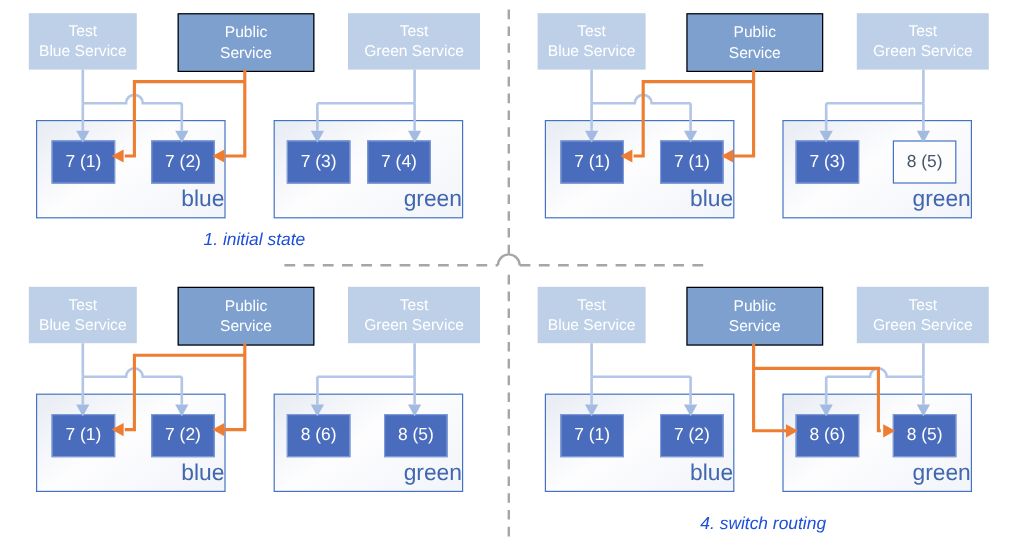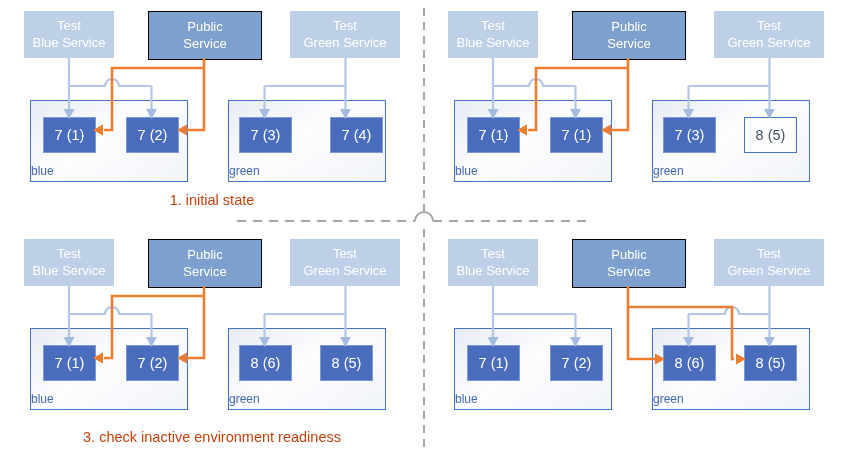--- a/index.html
+++ b/index.html
@@ -9,29 +9,29 @@
   .dividers{position:absolute;left:0;top:0;z-index:1;pointer-events:none;}
 
   .svc{position:absolute;top:11px;height:47px;z-index:2;display:flex;flex-direction:column;
        justify-content:center;text-align:center;color:#ffffff;font-size:13px;line-height:16.5px;}
   .svc-light{background:#bdd0e8;}
   .svc-dark{background:#7da0ce;border:1px solid #000000;}
 
   .env{position:absolute;top:100px;height:82px;width:158px;z-index:2;
        border:1.4px solid #4472c4;box-sizing:border-box;
        background:linear-gradient(145deg,#e7ecf3 0%,#fdfdfe 45%,#f1f4f9 100%);}
-  .env-label{position:absolute;bottom:3px;left:0;width:100%;text-align:left;
-       color:#4167b0;font-size:12px;}
+  .env-label{position:absolute;bottom:3px;left:0;width:100%;text-align:right;
+       color:#4167b0;font-size:19px;}
   .pod{position:absolute;top:16px;width:53px;height:36px;box-sizing:border-box;z-index:2;
        background:#4a6cbd;border:1px solid #7e99d8;color:#ffffff;
        text-align:center;line-height:34px;font-size:14.5px;}
   .pod--new{background:#fdfdfe;border:1.5px solid #4472c4;color:#44546a;}
 
   .caption{position:absolute;top:192px;left:0;width:424px;text-align:center;
-       color:#c2410c;font-size:14.5px;}
+       color:#1d4ed8;font-size:14.5px;font-style:italic;}
   .panel--row2 .caption{top:201px;}
 </style>
 </head>
 <body>
 
 <div class="stage">
 
   <svg class="dividers" width="848" height="456">
     <g stroke="#a6a6a6" stroke-width="2" fill="none">
       <path d="M424 8 V213" stroke-dasharray="8 6"></path>
@@ -85,21 +85,21 @@
       <div>Test</div>
       <div>Green Service</div>
     </div>
     <div class="env" style="left:30px">
       <div class="pod" style="left:12px">7 (1)</div>
       <div class="pod" style="left:95px">7 (2)</div>
       <div class="env-label">blue</div>
     </div>
     <div class="env" style="left:228px">
       <div class="pod" style="left:10px">7 (3)</div>
-      <div class="pod" style="left:101px">7 (4)</div>
+      <div class="pod" style="left:77px">7 (4)</div>
       <div class="env-label">green</div>
     </div>
     <div class="caption">1. initial state</div>
   </div>
 
   <div class="panel" style="left:424px;top:0">
     <svg class="arrows" width="424" height="228" viewBox="0 0 424 228">
       <g stroke="#b3c6e7" stroke-width="2.2" fill="none">
         <path d="M69 58 V86"></path>
           <path d="M69 86 H105 A7 7 0 0 1 119 86 H151.5"></path>
@@ -199,21 +199,20 @@
     <div class="env" style="left:30px">
       <div class="pod" style="left:12px">7 (1)</div>
       <div class="pod" style="left:95px">7 (2)</div>
       <div class="env-label">blue</div>
     </div>
     <div class="env" style="left:228px">
       <div class="pod" style="left:10px">8 (6)</div>
       <div class="pod" style="left:91px">8 (5)</div>
       <div class="env-label">green</div>
     </div>
-    <div class="caption">3. check inactive environment readiness</div>
   </div>
 
   <div class="panel panel--row2" style="left:424px;top:228px">
     <svg class="arrows" width="424" height="228" viewBox="0 0 424 228">
       <g stroke="#b3c6e7" stroke-width="2.2" fill="none">
         <path d="M69 58 V86"></path>
           <path d="M69 86 H151.5"></path>
         <path d="M69 86 V109"></path>
           <path d="M151.5 86 V109"></path>
       </g>
@@ -255,15 +254,16 @@
     <div class="env" style="left:30px">
       <div class="pod" style="left:12px">7 (1)</div>
       <div class="pod" style="left:95px">7 (2)</div>
       <div class="env-label">blue</div>
     </div>
     <div class="env" style="left:228px">
       <div class="pod" style="left:10px">8 (6)</div>
       <div class="pod" style="left:91px">8 (5)</div>
       <div class="env-label">green</div>
     </div>
+    <div class="caption">4. switch routing</div>
   </div>
 
 </div>
 
 </body></html>

